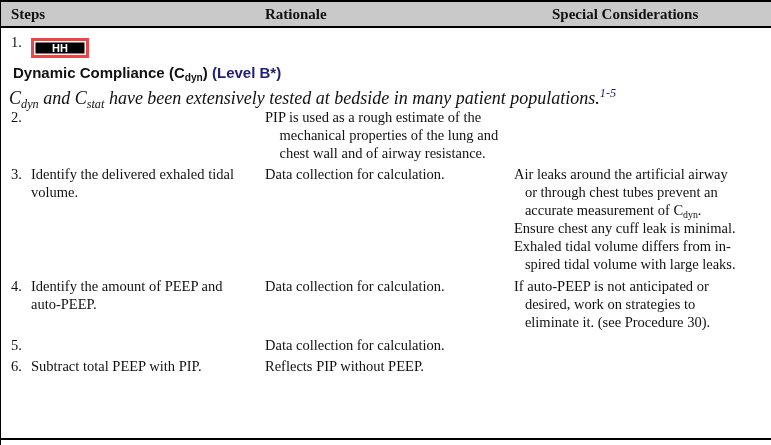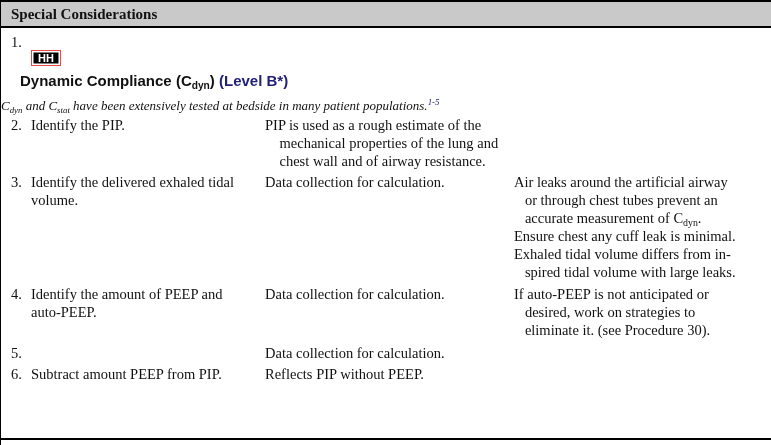--- a/index.html
+++ b/index.html
@@ -21,21 +21,21 @@
     grid-template-columns: 264px 249px 1fr;
     background: #c9c9c9;
     border-top: 2px solid #000;
     border-bottom: 2px solid #000;
     height: 24px;
     align-items: center;
     font-weight: bold;
     font-size: 15px;
   }
   .thead .h1 { padding-left: 10px; }
-  .thead .h3 span { margin-left: 10px; display: inline-block; }
+  .thead .h3 span { margin-left: 38px; display: inline-block; }
   .tbody { padding-top: 5px; }
   .row {
     display: grid;
     grid-template-columns: 264px 249px 1fr;
     margin-bottom: 3px;
   }
   .row.full { display: block; }
   .cell { vertical-align: top; }
   .c1 { padding-left: 10px; display: flex; align-items: flex-start; box-sizing: border-box; }
   .c1 .num { width: 20px; flex: 0 0 20px; }
@@ -43,55 +43,58 @@
   p { margin: 0; }
   .pre { white-space: pre-wrap; }
   .hh-badge {
     display: inline-block;
     background: #000;
     color: #fff;
     font-family: "Liberation Sans", sans-serif;
     font-weight: bold;
     font-size: 11px;
     line-height: 12px;
-    padding: 1px 6px;
-    border: 1px solid #ef4444;
+    padding: 1px 18px;
+    border: 3px solid #ef4444;
     box-shadow: inset 0 0 0 1.5px #fff;
-    margin-top: 17px;
+    margin-top: 5px;
   }
   .heading-row {
     font-family: "Liberation Sans", sans-serif;
     font-weight: bold;
     font-size: 15px;
-    padding-left: 19px;
+    padding-left: 12px;
     margin: 6px 0 7px 0;
   }
   .note-row {
     font-style: italic;
+    padding-left: 8px;
     margin-bottom: 1px;
-    font-size: 13px;
+    font-size: 18px;
   }
   sub.subsm { font-size: 0.68em; vertical-align: -0.3em; line-height: 0; }
   sup.supsm { font-size: 0.68em; vertical-align: super; line-height: 0; font-style: italic; }
   .navy { color: #21217b; }
   .bottom-rule {
     position: absolute;
     left: 0; right: 0;
     bottom: 5px;
     border-bottom: 2px solid #000;
   }
   .gap4 { margin-bottom: 4px; }
   .gap5 { margin-bottom: 5px; }
 </style>
 </head>
 <body>
 
 <div class="page">
 
   <div class="thead">
+    <div class="h1"><span>Steps</span></div>
+    <div class="h2"><span>Rationale</span></div>
     <div class="h3"><span>Special Considerations</span></div>
   </div>
 
   <div class="tbody">
 
     <div class="row gap5">
       <div class="cell c1">
         <span class="num">1.</span>
         <span class="hh-badge">HH</span>
       </div>
@@ -103,21 +106,20 @@
       <p><span>Dynamic Compliance (C</span><sub class="subsm">dyn</sub><span>) </span><span class="navy">(Level B*)</span></p>
     </div>
 
     <div class="row full note-row">
       <p><span>C</span><sub class="subsm">dyn</sub><span> and C</span><sub class="subsm">stat</sub><span> have been extensively tested at bedside in many patient populations.</span><sup class="supsm navy">1-5</sup></p>
     </div>
 
     <div class="row">
       <div class="cell c1">
         <span class="num">2.</span>
-        <p class="pre">Identify the PIP.</p>
       </div>
       <div class="cell c2">
         <p class="pre">PIP is used as a rough estimate of the
     mechanical properties of the lung and
     chest wall and of airway resistance.</p>
       </div>
       <div class="cell c3"></div>
     </div>
 
     <div class="row gap4">
@@ -161,21 +163,21 @@
       </div>
       <div class="cell c2">
         <p class="pre">Data collection for calculation.</p>
       </div>
       <div class="cell c3"></div>
     </div>
 
     <div class="row">
       <div class="cell c1">
         <span class="num">6.</span>
-        <p class="pre">Subtract amount PEEP from PIP.</p>
+        <p class="pre">Subtract total PEEP with PIP.</p>
       </div>
       <div class="cell c2">
         <p class="pre">Reflects PIP without PEEP.</p>
       </div>
       <div class="cell c3"></div>
     </div>
 
   </div>
 
   <div class="bottom-rule"></div>

